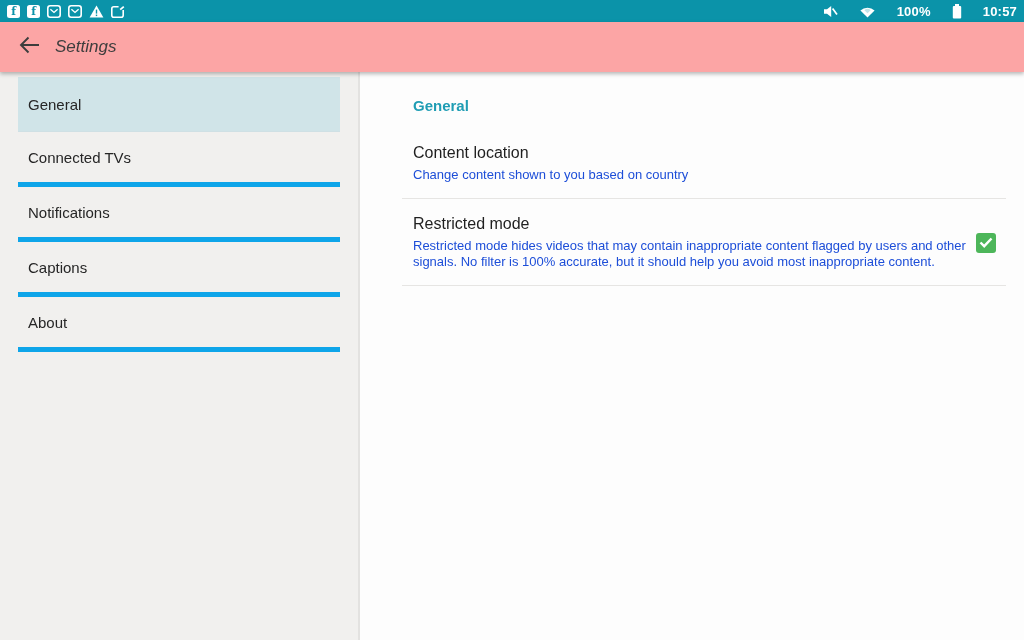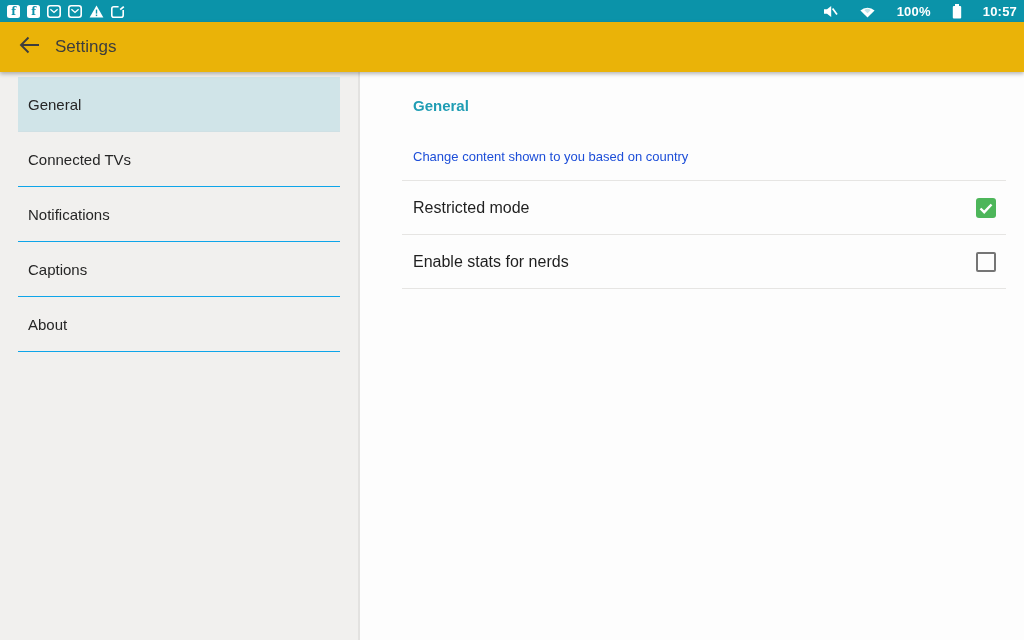--- a/index.html
+++ b/index.html
@@ -17,39 +17,40 @@
   .sb-ico { display:flex; align-items:center; justify-content:center; }
   .fb-box {
     width:13px; height:13px; background:#fff; border-radius:2.5px;
     color:#0b93a9; font-size:11px; font-weight:bold;
     display:flex; align-items:flex-end; justify-content:center; line-height:12px;
     font-family:"DejaVu Serif", serif;
   }
 
   
   .app-header {
-    height:50px; background:#eab308; display:flex; align-items:center;
+    height:50px; background:#fca5a5; display:flex; align-items:center;
     padding-left:16px; position:relative; z-index:10;
     box-shadow:0 2px 4px rgba(0,0,0,0.28);
+    font-style:italic;
   }
   .back-btn { width:26px; height:26px; display:flex; align-items:center; justify-content:center; cursor:pointer; }
   .app-title { font-size:17px; color:#3d3d3d; margin-left:13px; }
 
   
   .content { display:flex; height:568px;gap:28px; }
 
   .sidebar {
     width:360px; background:#f1f0ee; border-right:2px solid #e3e2e0;
     padding-top:5px; flex-shrink:0;
   }
   .side-item {
     height:55px; margin:0 18px; padding-left:10px;
     display:flex; align-items:center;
     font-size:15px; color:#262626;
-    border-bottom:1px solid #0ea5e9; cursor:pointer;
+    border-bottom:5px solid #0ea5e9; cursor:pointer;
   }
   .side-item.selected { background:#d0e4e8; border-bottom:1px solid #cfe0e4; }
 
   .main { flex:1; background:#fdfdfd; padding:0 18px 0 14px; }
   .main-heading {
     margin:25px 0 10px 11px; font-size:15px; font-weight:bold; color:#1f9db4;
   }
   .row {
     display:flex; align-items:center; justify-content:space-between;
     border-bottom:1px solid #e6e5e3; padding:16px 10px 15px 11px;
@@ -155,38 +156,32 @@
     <div class="side-item">
       <span>About</span>
     </div>
   </div>
 
   <div class="main">
     <div class="main-heading">General</div>
 
     <div class="row" style="padding-top:20px;">
       <div class="row-text">
+        <div class="row-title">Content location</div>
         <div class="row-sub">Change content shown to you based on country</div>
       </div>
     </div>
 
     <div class="row">
       <div class="row-text">
         <div class="row-title">Restricted mode</div>
+        <div class="row-sub">Restricted mode hides videos that may contain inappropriate content flagged by users and other signals. No filter is 100%  accurate, but it should help you avoid most inappropriate content.</div>
       </div>
       <div class="checkbox checked">
         <svg width="14" height="11" viewBox="0 0 14 11">
             <path d="M1.5 5.5 L5.2 9.2 L12.5 1.5" fill="none" stroke="#fff" stroke-width="2.4"></path>
           </svg>
       </div>
     </div>
 
-    <div class="row">
-      <div class="row-text">
-        <div class="row-title">Enable stats for nerds</div>
-      </div>
-      <div class="checkbox">
-        
-      </div>
-    </div>
   </div>
 
 </div>
 
 </body></html>

